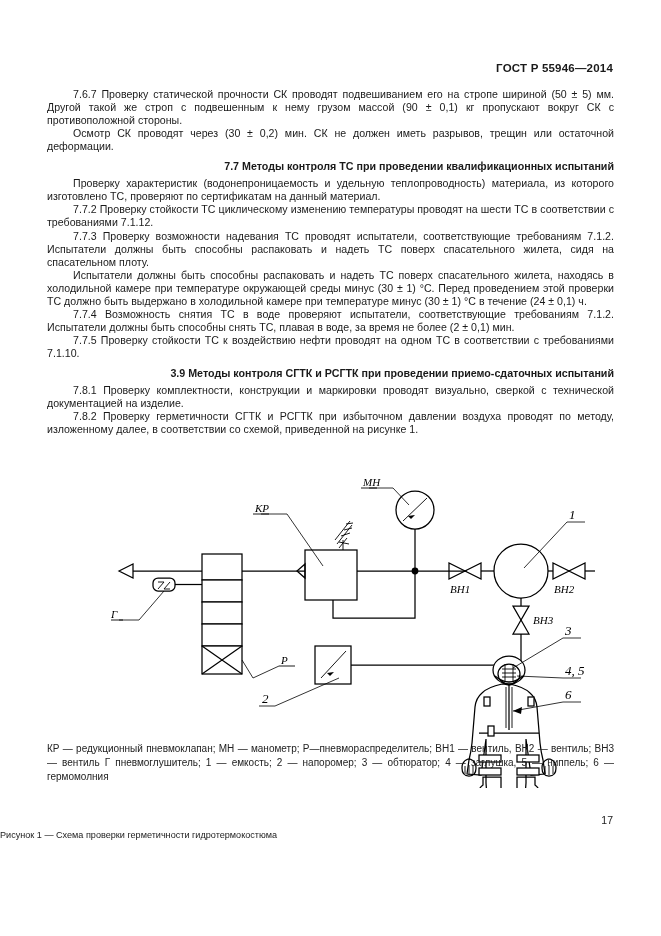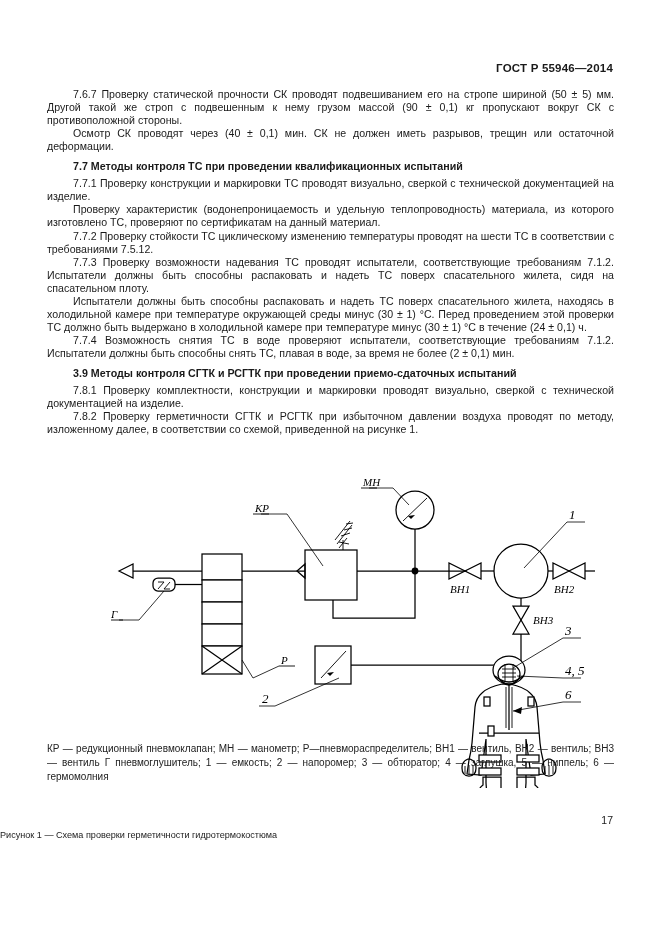--- a/index.html
+++ b/index.html
@@ -40,21 +40,21 @@
   }
   p.ind{ text-indent:26px; }
   h3.sec{
     margin:0;
     padding-top:6.5px;
     padding-bottom:4px;
     font-size:10.7px;
     line-height:13.2px;
     font-weight:bold;
     text-indent:26px;
-    text-align:left;
+    text-align:right;
   }
 
   
   .figure{
     position:absolute;
     left:47px; top:478px;
     width:567px; height:310px;
   }
   .figure svg{ display:block; }
 
@@ -86,30 +86,30 @@
 </head>
 <body>
 
 <div class="page">
 
   <div class="header">ГОСТ Р 55946—2014</div>
 
   <div class="content">
 
     <p class="ind">7.6.7  Проверку статической прочности СК проводят подвешиванием его на стропе шириной (50 ± 5) мм. Другой такой же строп с подвешенным к нему грузом массой (90 ± 0,1) кг пропускают вокруг СК с противоположной стороны.</p>
-    <p class="ind">Осмотр СК проводят через (40 ± 0,1) мин. СК не должен иметь разрывов, трещин или остаточной деформации.</p>
+    <p class="ind">Осмотр СК проводят через (30 ± 0,2) мин. СК не должен иметь разрывов, трещин или остаточной деформации.</p>
 
     <h3 class="sec">7.7  Методы контроля ТС при проведении квалификационных испытаний</h3>
 
-    <p class="ind">7.7.1  Проверку конструкции и маркировки ТС проводят визуально, сверкой с технической документацией на изделие.</p>
     <p class="ind">Проверку характеристик (водонепроницаемость и удельную теплопроводность) материала, из которого изготовлено ТС, проверяют по сертификатам на данный материал.</p>
-    <p class="ind">7.7.2  Проверку стойкости ТС циклическому изменению температуры проводят на шести ТС в соответствии с требованиями 7.5.12.</p>
+    <p class="ind">7.7.2  Проверку стойкости ТС циклическому изменению температуры проводят на шести ТС в соответствии с требованиями 7.1.12.</p>
     <p class="ind">7.7.3  Проверку возможности надевания ТС проводят испытатели, соответствующие требованиям 7.1.2. Испытатели должны быть способны распаковать и надеть ТС поверх спасательного жилета, сидя на спасательном плоту.</p>
     <p class="ind">Испытатели должны быть способны распаковать и надеть ТС поверх спасательного жилета, находясь в холодильной камере при температуре окружающей среды минус (30 ± 1) °С. Перед проведением этой проверки ТС должно быть выдержано в холодильной камере при температуре минус (30 ± 1) °С в течение (24 ± 0,1) ч.</p>
     <p class="ind">7.7.4  Возможность снятия ТС в воде проверяют испытатели, соответствующие требованиям 7.1.2. Испытатели должны быть способны снять ТС, плавая в воде, за время не более (2 ± 0,1) мин.</p>
+    <p class="ind">7.7.5  Проверку стойкости ТС к воздействию нефти проводят на одном ТС в соответствии с требованиями 7.1.10.</p>
 
     <h3 class="sec">3.9  Методы контроля СГТК и РСГТК при проведении приемо-сдаточных испытаний</h3>
 
     <p class="ind">7.8.1  Проверку комплектности, конструкции и маркировки проводят визуально, сверкой с технической документацией на изделие.</p>
     <p class="ind">7.8.2  Проверку герметичности СГТК и РСГТК при избыточном давлении воздуха проводят по методу, изложенному далее, в соответствии со схемой, приведенной на рисунке 1.</p>
   </div>
 
   <div class="figure">
     <svg width="567" height="310" viewBox="0 0 567 310" xmlns="http://www.w3.org/2000/svg">
       <defs>

